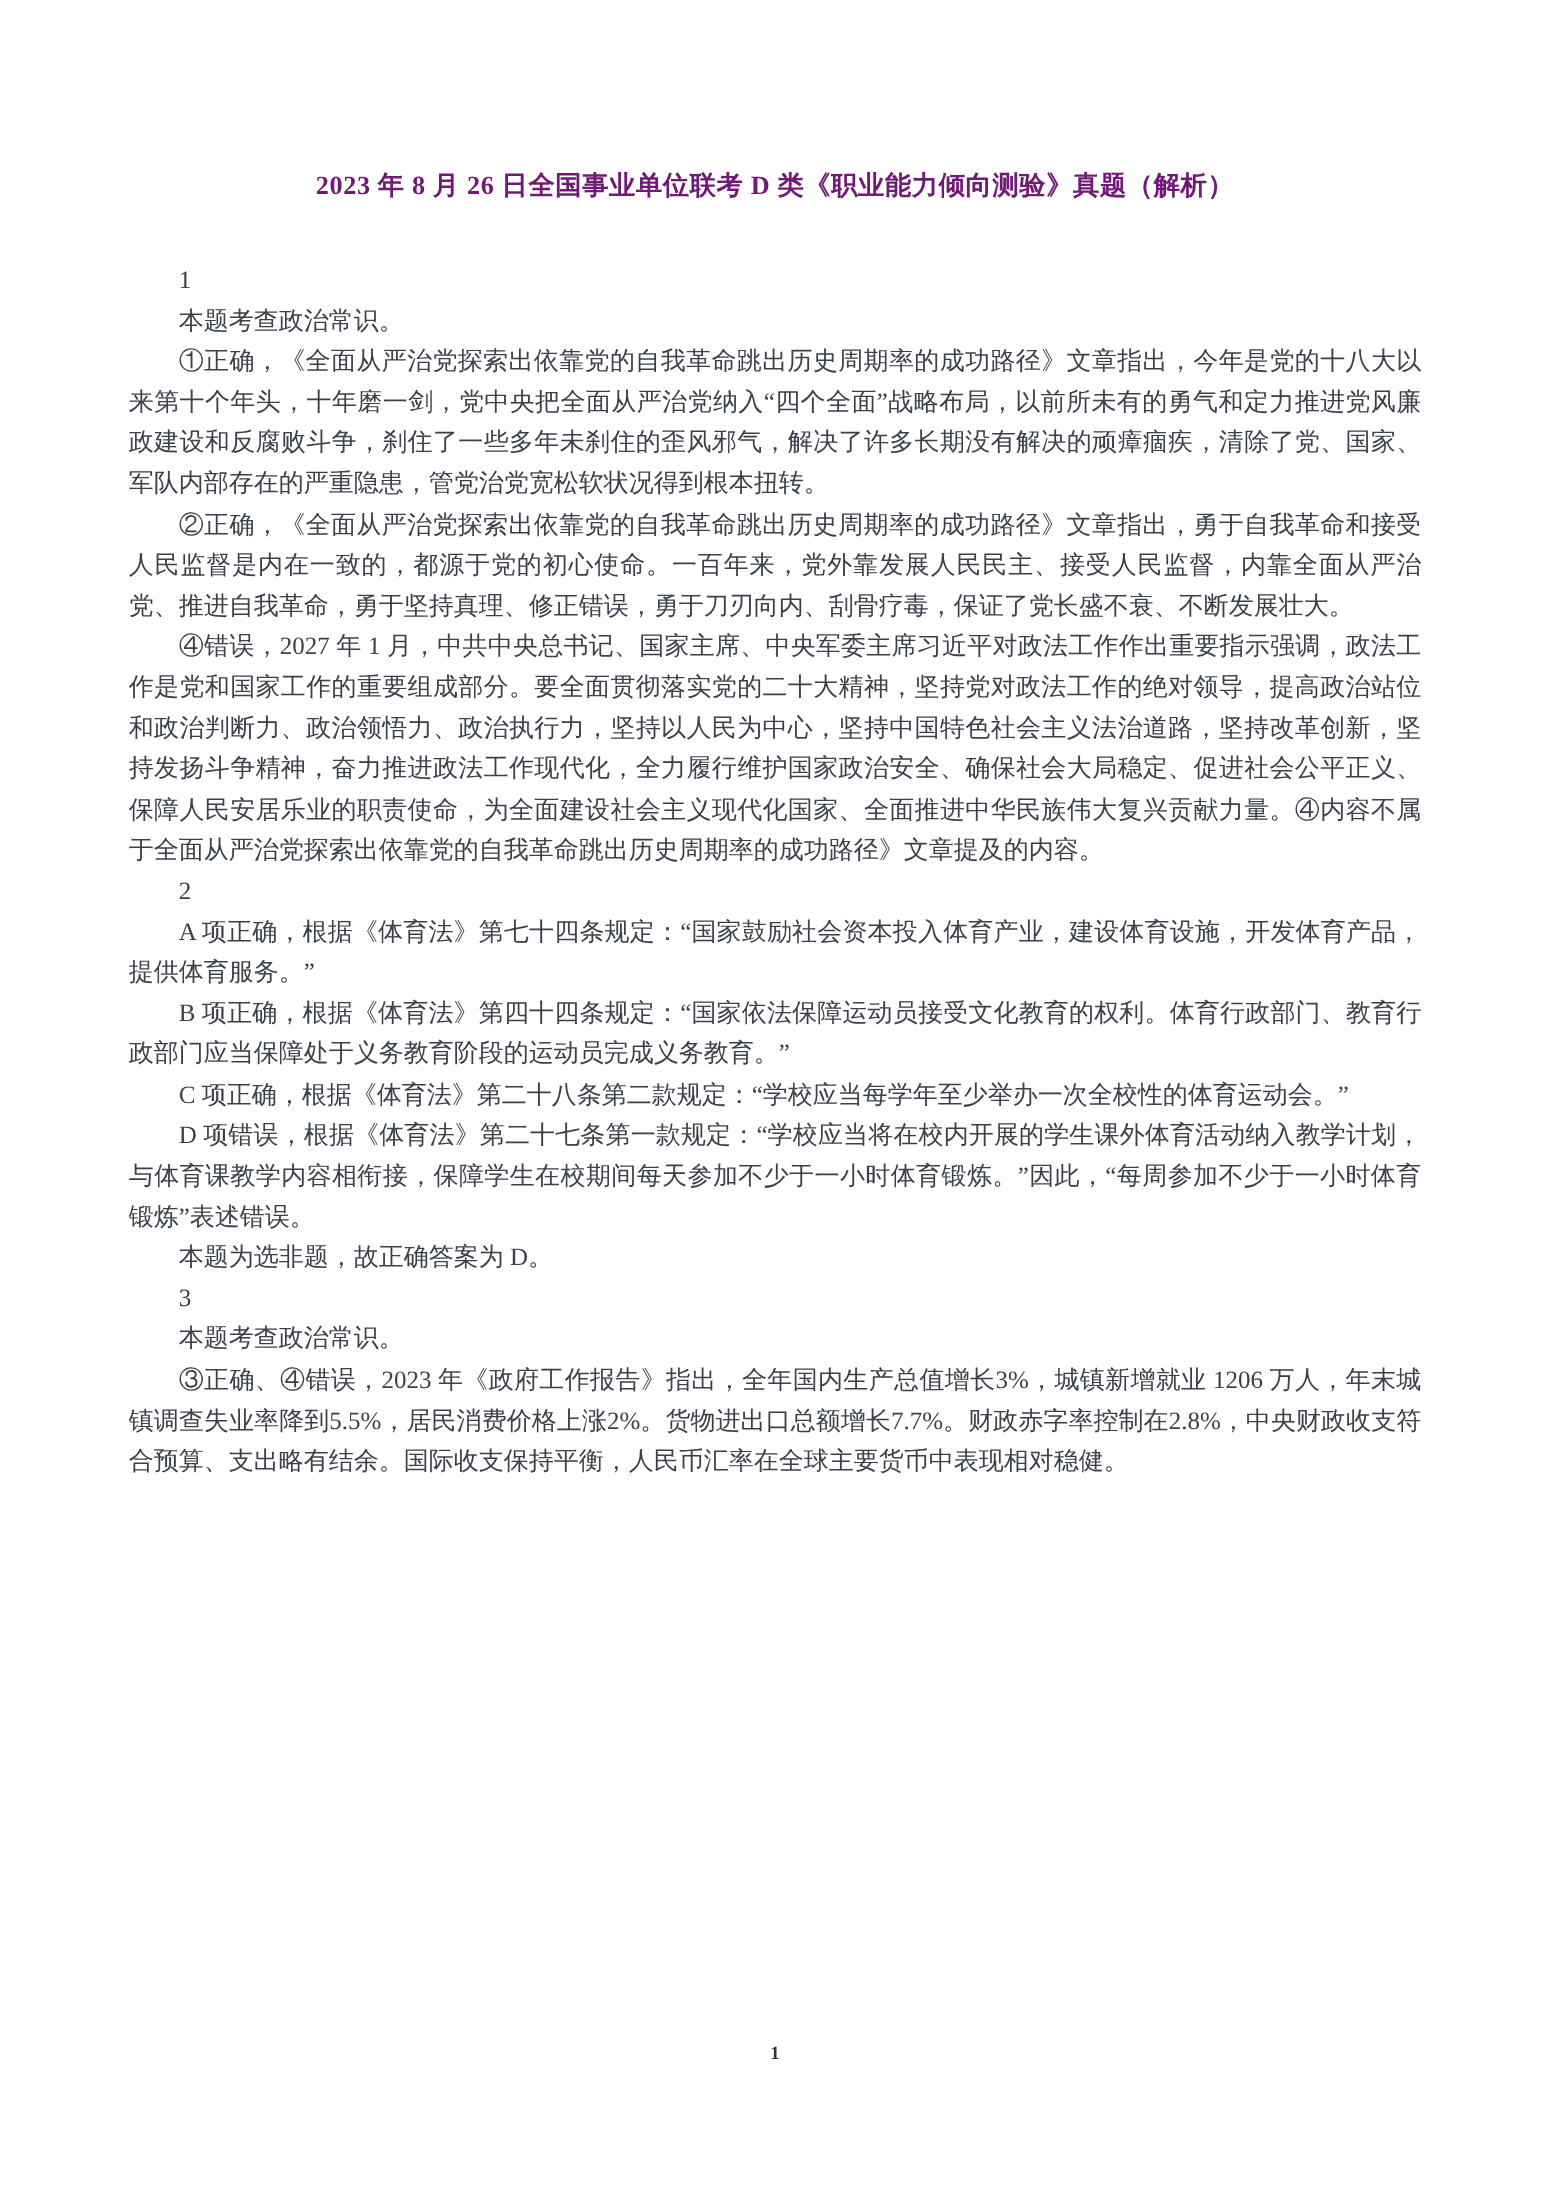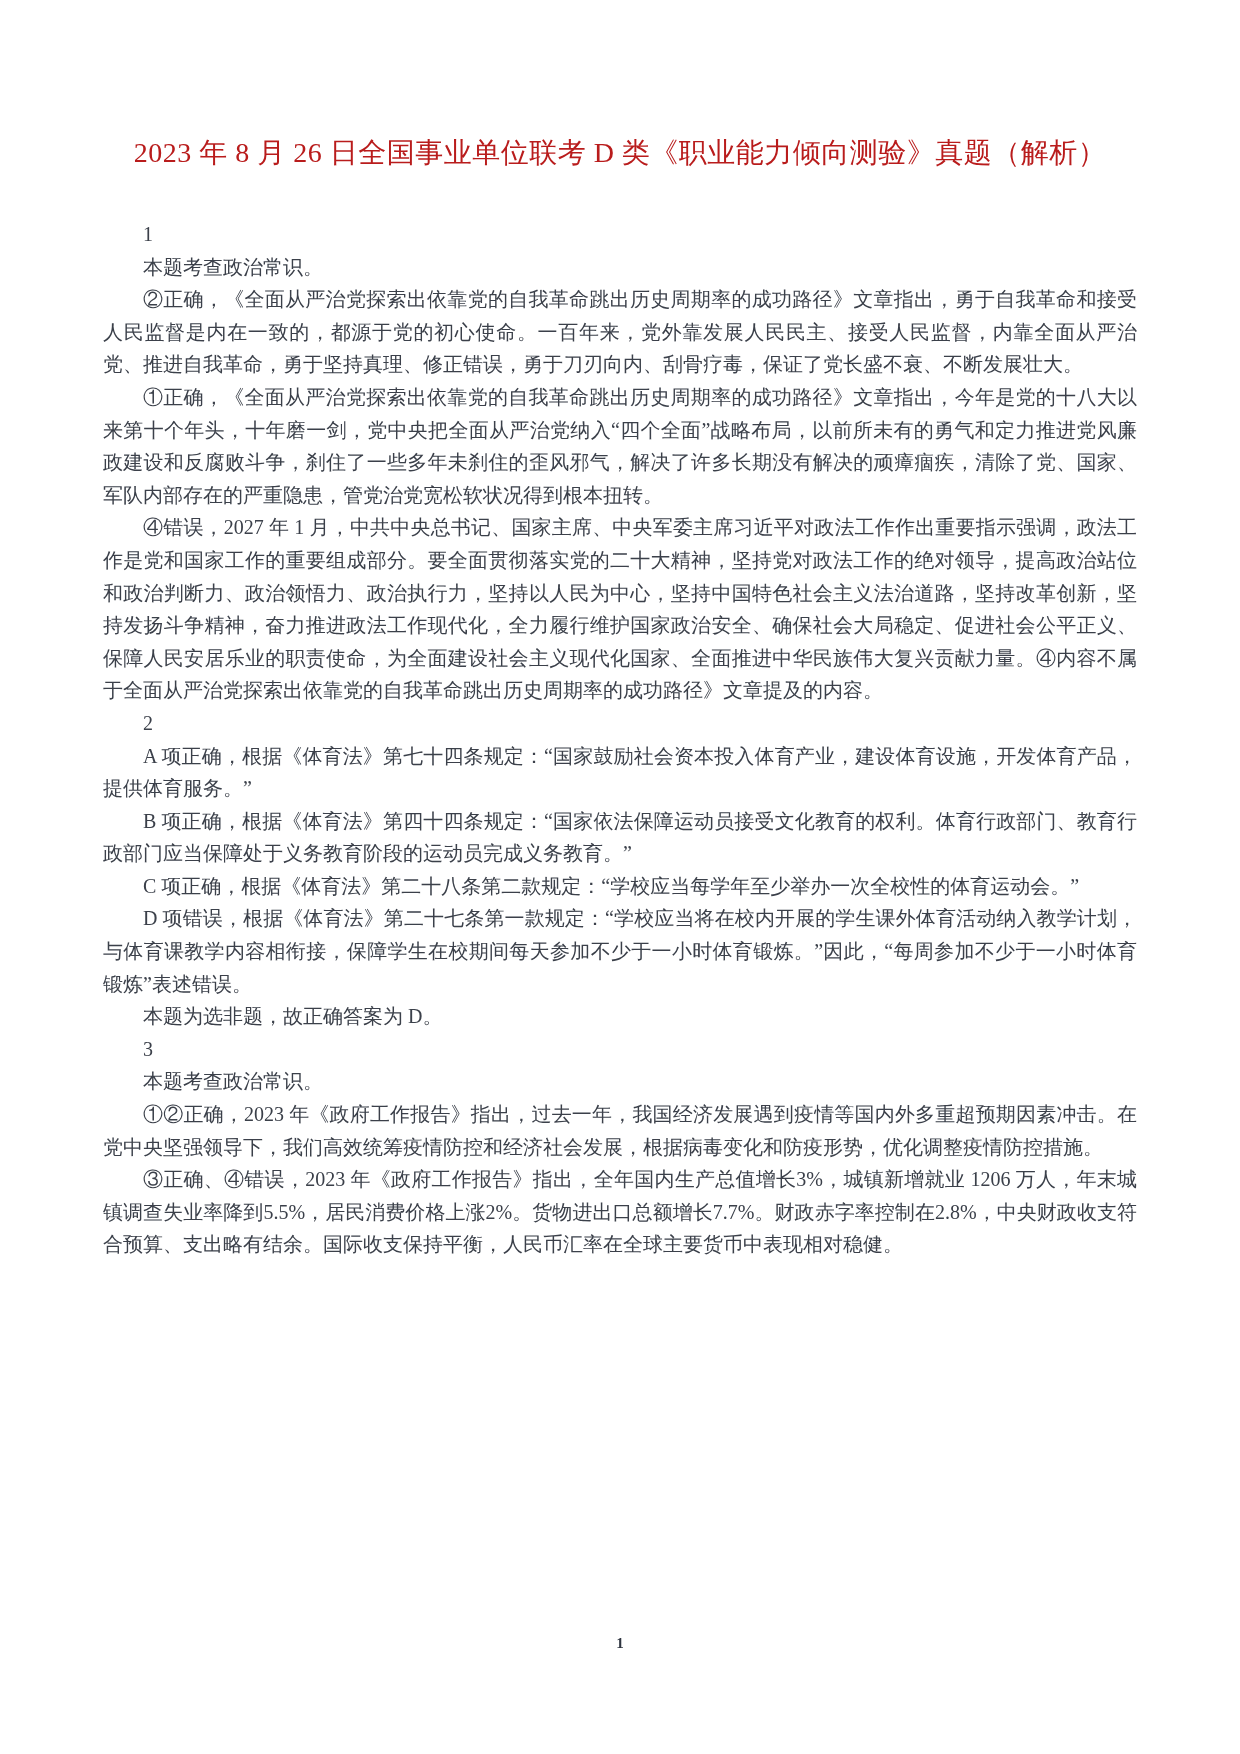--- a/index.html
+++ b/index.html
@@ -16,24 +16,24 @@
     color: #3b404a;
     overflow: hidden;
   }
   .content {
     position: absolute;
     left: 103px;
     right: 103px;
     top: 134px;
   }
   .doc-title {
-    font-size: 28px;
-    font-weight: 400;
+    font-size: 21px;
+    font-weight: 700;
     text-align: center;
-    color: #b91c1c;
+    color: #701a75;
     margin: 0 0 46px 0;
     letter-spacing: 0.5px;
   }
   .para {
     font-size: 20px;
     line-height: 32.6px;
     text-align: justify;
     text-indent: 2em;
     margin: 0;
     word-break: break-all;
@@ -51,29 +51,28 @@
 </style>
 </head>
 <body>
 
 <div class="page">
   <div class="content">
     <h1 class="doc-title">2023 年 8 月 26 日全国事业单位联考 D 类《职业能力倾向测验》真题（解析）</h1>
 
     <p class="para">1</p>
     <p class="para">本题考查政治常识。</p>
+    <p class="para">①正确，《全面从严治党探索出依靠党的自我革命跳出历史周期率的成功路径》文章指出，今年是党的十八大以来第十个年头，十年磨一剑，党中央把全面从严治党纳入“四个全面”战略布局，以前所未有的勇气和定力推进党风廉政建设和反腐败斗争，刹住了一些多年未刹住的歪风邪气，解决了许多长期没有解决的顽瘴痼疾，清除了党、国家、军队内部存在的严重隐患，管党治党宽松软状况得到根本扭转。</p>
     <p class="para">②正确，《全面从严治党探索出依靠党的自我革命跳出历史周期率的成功路径》文章指出，勇于自我革命和接受人民监督是内在一致的，都源于党的初心使命。一百年来，党外靠发展人民民主、接受人民监督，内靠全面从严治党、推进自我革命，勇于坚持真理、修正错误，勇于刀刃向内、刮骨疗毒，保证了党长盛不衰、不断发展壮大。</p>
-    <p class="para">①正确，《全面从严治党探索出依靠党的自我革命跳出历史周期率的成功路径》文章指出，今年是党的十八大以来第十个年头，十年磨一剑，党中央把全面从严治党纳入“四个全面”战略布局，以前所未有的勇气和定力推进党风廉政建设和反腐败斗争，刹住了一些多年未刹住的歪风邪气，解决了许多长期没有解决的顽瘴痼疾，清除了党、国家、军队内部存在的严重隐患，管党治党宽松软状况得到根本扭转。</p>
     <p class="para">④错误，2027 年 1 月，中共中央总书记、国家主席、中央军委主席习近平对政法工作作出重要指示强调，政法工作是党和国家工作的重要组成部分。要全面贯彻落实党的二十大精神，坚持党对政法工作的绝对领导，提高政治站位和政治判断力、政治领悟力、政治执行力，坚持以人民为中心，坚持中国特色社会主义法治道路，坚持改革创新，坚持发扬斗争精神，奋力推进政法工作现代化，全力履行维护国家政治安全、确保社会大局稳定、促进社会公平正义、保障人民安居乐业的职责使命，为全面建设社会主义现代化国家、全面推进中华民族伟大复兴贡献力量。④内容不属于全面从严治党探索出依靠党的自我革命跳出历史周期率的成功路径》文章提及的内容。</p>
     <p class="para">2</p>
     <p class="para">A 项正确，根据《体育法》第七十四条规定：“国家鼓励社会资本投入体育产业，建设体育设施，开发体育产品，提供体育服务。”</p>
     <p class="para">B 项正确，根据《体育法》第四十四条规定：“国家依法保障运动员接受文化教育的权利。体育行政部门、教育行政部门应当保障处于义务教育阶段的运动员完成义务教育。”</p>
     <p class="para">C 项正确，根据《体育法》第二十八条第二款规定：“学校应当每学年至少举办一次全校性的体育运动会。”</p>
     <p class="para">D 项错误，根据《体育法》第二十七条第一款规定：“学校应当将在校内开展的学生课外体育活动纳入教学计划，与体育课教学内容相衔接，保障学生在校期间每天参加不少于一小时体育锻炼。”因此，“每周参加不少于一小时体育锻炼”表述错误。</p>
     <p class="para">本题为选非题，故正确答案为 D。</p>
     <p class="para">3</p>
     <p class="para">本题考查政治常识。</p>
-    <p class="para">①②正确，2023 年《政府工作报告》指出，过去一年，我国经济发展遇到疫情等国内外多重超预期因素冲击。在党中央坚强领导下，我们高效统筹疫情防控和经济社会发展，根据病毒变化和防疫形势，优化调整疫情防控措施。</p>
     <p class="para">③正确、④错误，2023 年《政府工作报告》指出，全年国内生产总值增长3%，城镇新增就业 1206 万人，年末城镇调查失业率降到5.5%，居民消费价格上涨2%。货物进出口总额增长7.7%。财政赤字率控制在2.8%，中央财政收支符合预算、支出略有结余。国际收支保持平衡，人民币汇率在全球主要货币中表现相对稳健。</p>
   </div>
 
   <div class="footer-num">1</div>
 </div>
 
 </body></html>

